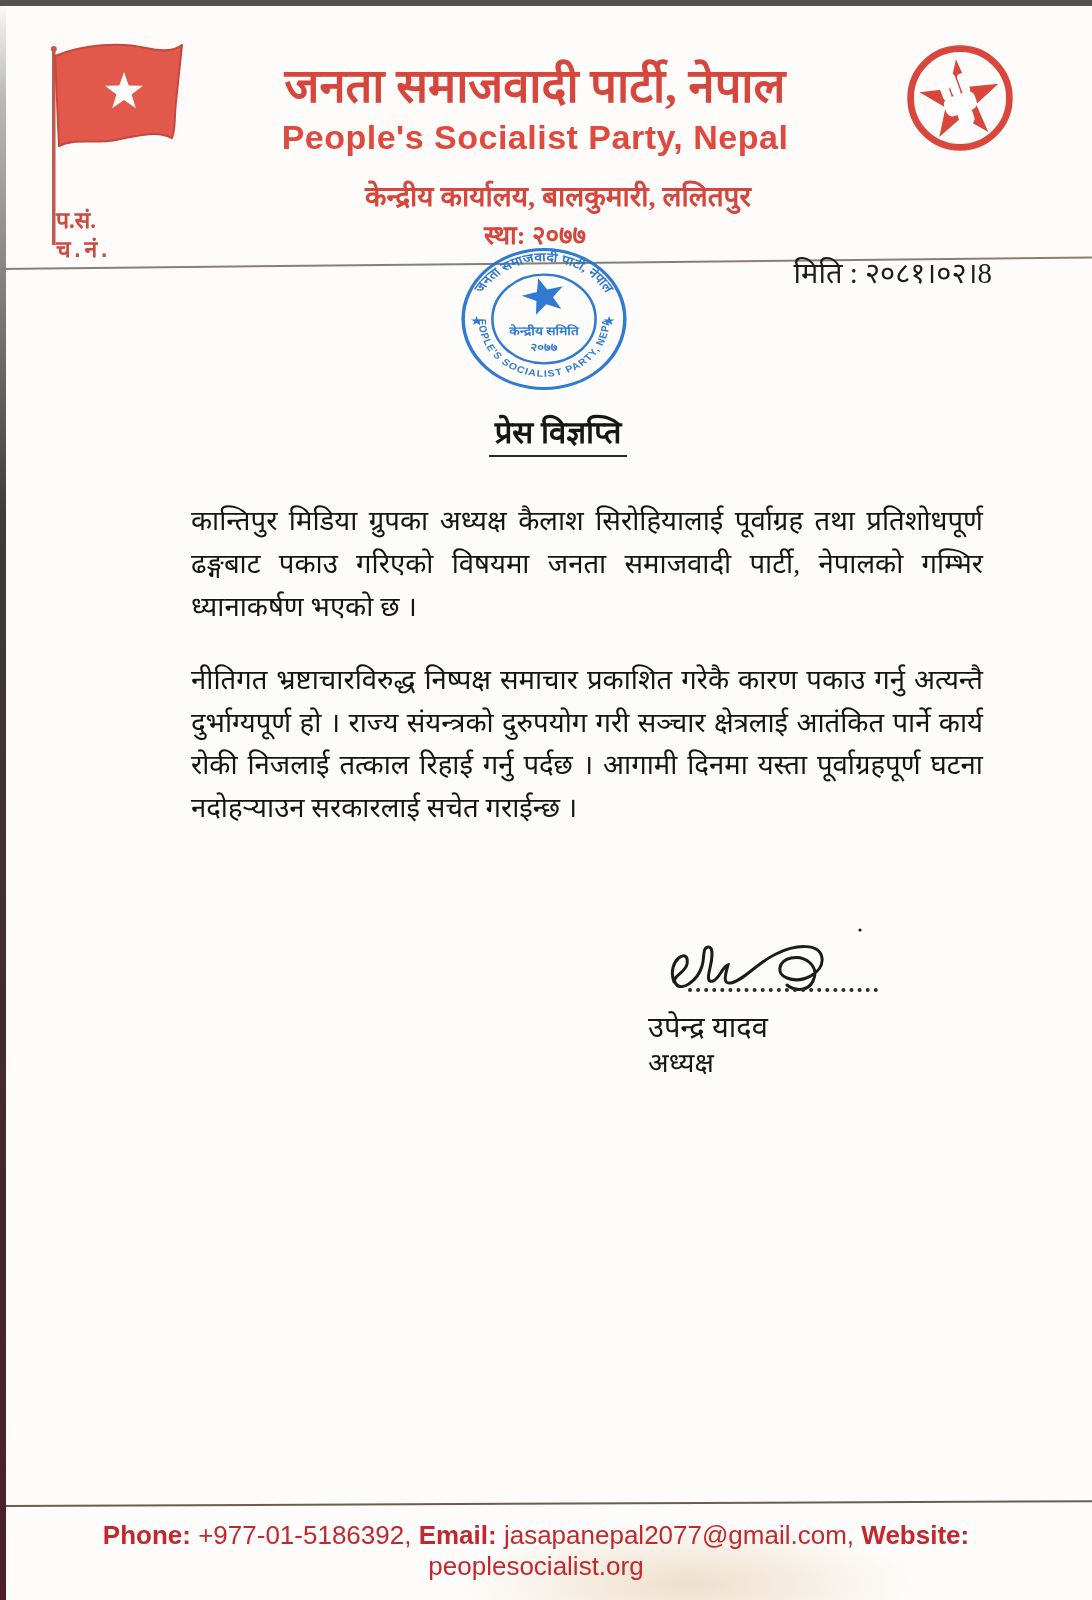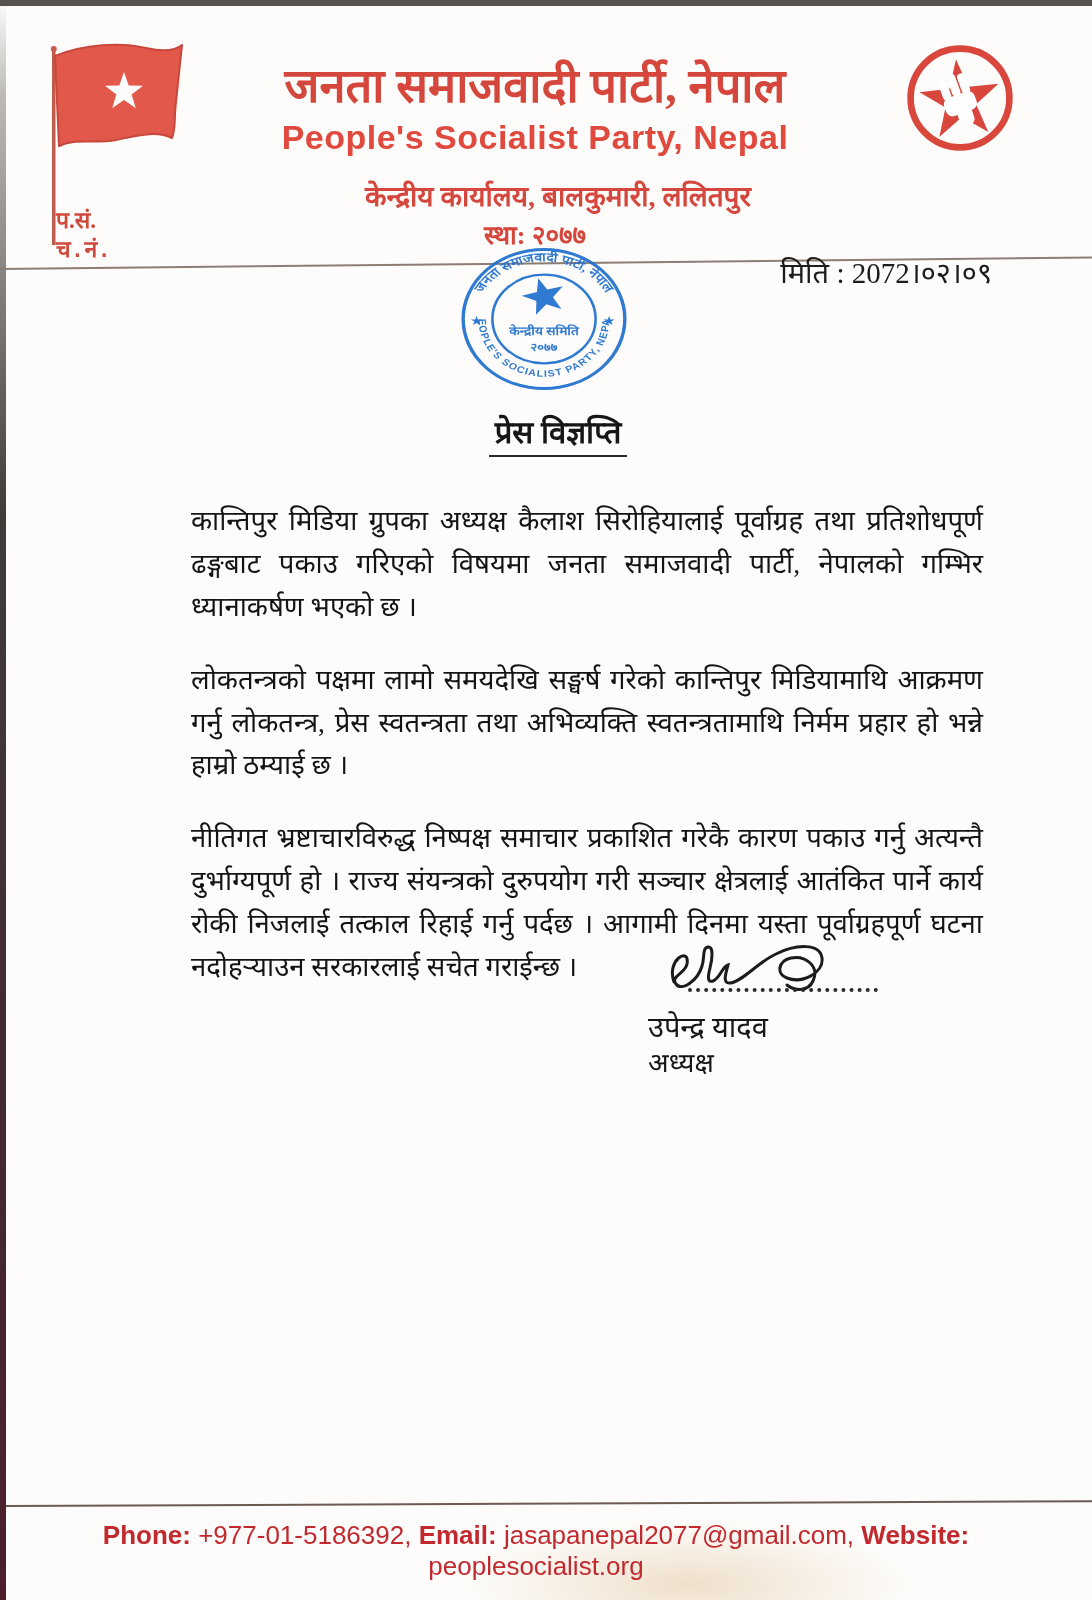--- a/index.html
+++ b/index.html
@@ -99,21 +99,21 @@
       <rect x="44" y="36" width="9" height="22" rx="4"></rect>
       <rect x="54.5" y="33" width="9" height="24" rx="4"></rect>
       <rect x="65" y="36" width="9" height="22" rx="4"></rect>
       <rect x="42" y="56" width="34" height="20" rx="7"></rect>
       <rect x="52" y="72" width="16" height="18" rx="6"></rect>
     </g>
   </svg>
 
   <div class="header-divider"></div>
 
-  <div class="date-line">मिति : 2072।०२।०९</div>
+  <div class="date-line">मिति : २०८१।०२।8</div>
 
   <svg class="stamp" width="172" height="148" viewBox="0 0 200 200" preserveAspectRatio="none">
     <defs>
       <path id="arcTop" d="M 18,104 A 82,82 0 1 1 182,104"></path>
       <path id="arcBottom" d="M 24,102 A 76,76 0 0 0 176,102"></path>
     </defs>
     <circle cx="100" cy="100" r="94" fill="none" stroke="#2171d0" stroke-width="4"></circle>
     <circle cx="100" cy="100" r="60" fill="none" stroke="#2171d0" stroke-width="3"></circle>
     <text font-size="16.5" font-weight="bold" fill="#2171d0">
       <textPath href="#arcTop" startOffset="50%" text-anchor="middle">जनता समाजवादी पार्टी, नेपाल</textPath>
@@ -129,21 +129,20 @@
     <text x="100" y="122" text-anchor="middle" font-size="16" font-weight="bold" fill="#2171d0">केन्द्रीय समिति</text>
     <text x="100" y="143" text-anchor="middle" font-size="15" font-weight="bold" fill="#2171d0">२०७७</text>
   </svg>
 
   <div class="doc-title-wrap">
     <span class="doc-title">प्रेस विज्ञप्ति</span>
   </div>
 
   <div class="body-text">
     <p>कान्तिपुर मिडिया ग्रुपका अध्यक्ष कैलाश सिरोहियालाई पूर्वाग्रह तथा प्रतिशोधपूर्ण ढङ्गबाट पकाउ गरिएको विषयमा जनता समाजवादी पार्टी, नेपालको गम्भिर ध्यानाकर्षण भएको छ ।</p>
-    <p>लोकतन्त्रको पक्षमा लामो समयदेखि सङ्घर्ष गरेको कान्तिपुर मिडियामाथि आक्रमण गर्नु लोकतन्त्र, प्रेस स्वतन्त्रता तथा अभिव्यक्ति स्वतन्त्रतामाथि निर्मम प्रहार हो भन्ने हाम्रो ठम्याई छ ।</p>
     <p>नीतिगत भ्रष्टाचारविरुद्ध निष्पक्ष समाचार प्रकाशित गरेकै कारण पकाउ गर्नु अत्यन्तै दुर्भाग्यपूर्ण हो । राज्य संयन्त्रको दुरुपयोग गरी सञ्चार क्षेत्रलाई आतंकित पार्ने कार्य रोकी निजलाई तत्काल रिहाई गर्नु पर्दछ । आगामी दिनमा यस्ता पूर्वाग्रहपूर्ण घटना नदोहऱ्याउन सरकारलाई सचेत गराईन्छ ।</p>
   </div>
 
   <svg class="sig-svg" width="240" height="90" viewBox="0 0 240 90">
     <path d="M 26,66 C 18,44 42,30 39,48 C 37,58 22,60 28,68 C 34,76 50,64 54,50
              C 57,41 54,32 60,31 C 66,30 64,44 62,52 C 60,60 59,67 65,65
              C 72,62 74,51 80,49 C 78,57 74,68 82,67 C 94,66 110,46 128,38
              C 148,28 172,27 174,42 C 176,57 154,68 139,62 C 128,58 130,45 143,42
              C 157,39 172,50 165,65 C 160,76 146,75 139,69" fill="none" stroke="#1b1b1b" stroke-width="3" stroke-linecap="round"></path>
     <circle cx="212" cy="14" r="1.6" fill="#1b1b1b"></circle>

